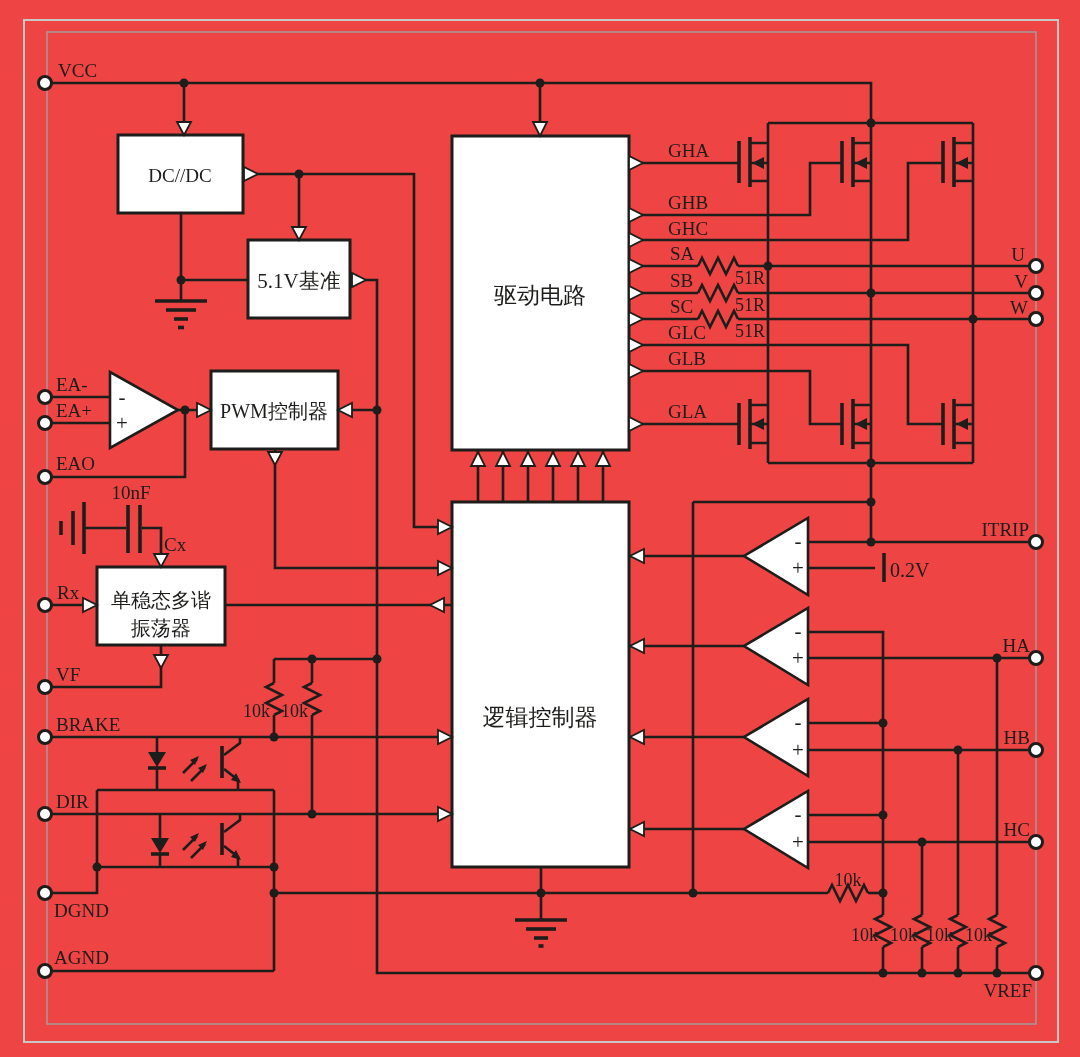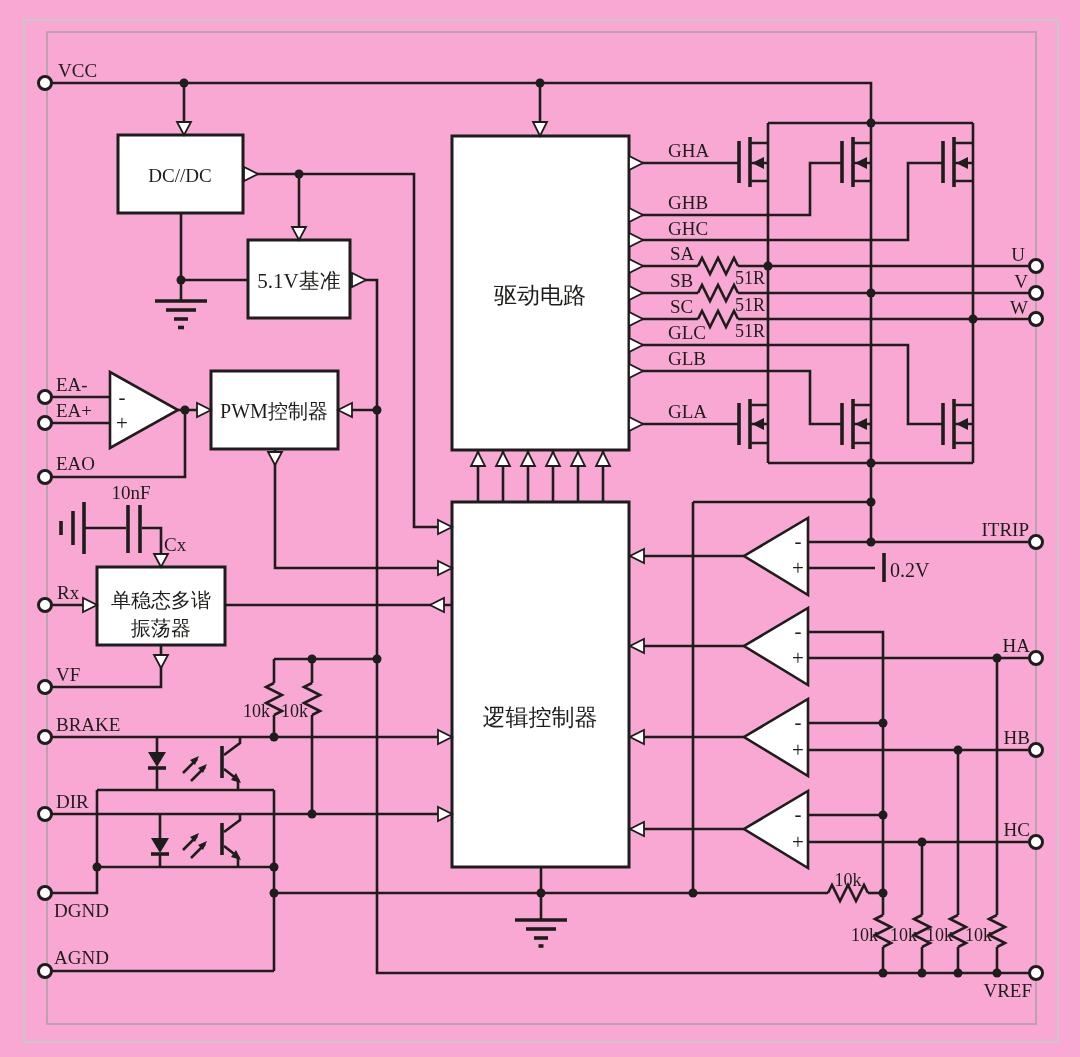--- a/index.html
+++ b/index.html
@@ -1,16 +1,16 @@
 <!DOCTYPE html>
 <html><head>
 <meta charset="utf-8">
 <style>
   html,body{margin:0;padding:0;background:#ffffff;}
-  .stage{position:relative;width:1080px;height:1057px;background:#f9a8d4;overflow:hidden;
+  .stage{position:relative;width:1080px;height:1057px;background:#ef4444;overflow:hidden;
          font-family:"Liberation Serif","DejaVu Serif",serif;}
   svg text{font-family:"Liberation Serif","DejaVu Serif",serif;fill:#1d1d1b;}
   .w{stroke:#1d1d1b;stroke-width:2.6;fill:none;}
   .w2{stroke:#1d1d1b;stroke-width:3.6;fill:none;}
   .blk{fill:#ffffff;stroke:#1d1d1b;stroke-width:3;}
   .tri{fill:#ffffff;stroke:#1d1d1b;stroke-width:2.6;stroke-linejoin:miter;}
   .dot{fill:#1d1d1b;stroke:none;}
   .ah{fill:#ffffff;stroke:#1d1d1b;stroke-width:1.8;stroke-linejoin:miter;}
   .sa{fill:#1d1d1b;stroke:none;}
   .term{fill:#ffffff;stroke:#1d1d1b;stroke-width:3;}

